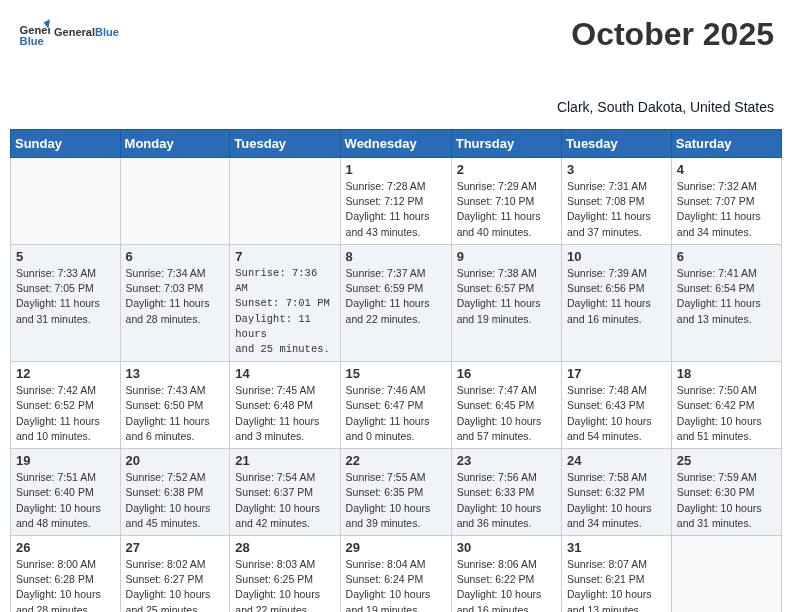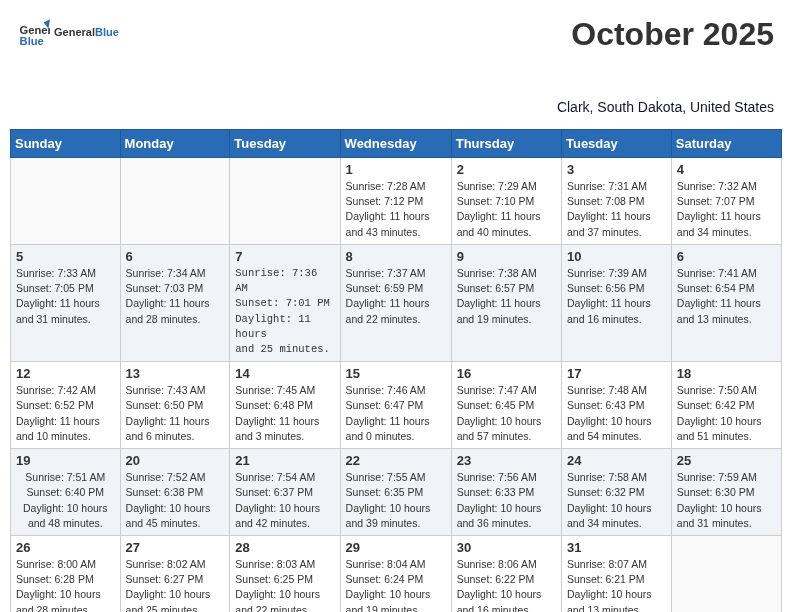--- a/index.html
+++ b/index.html
@@ -245,21 +245,21 @@
           <span class="day-num">18</span>
           <div class="day-detail" style="white-space: pre-line;">Sunrise: 7:50 AM
 Sunset: 6:42 PM
 Daylight: 10 hours
 and 51 minutes.</div>
         </td>
       </tr>
       <tr class="row-shaded">
         <td>
           <span class="day-num">19</span>
-          <div class="day-detail" style="white-space: pre-line; text-align: center;">Sunrise: 7:51 AM
+          <div class="day-detail" style="white-space: pre-line;">Sunrise: 7:51 AM
 Sunset: 6:40 PM
 Daylight: 10 hours
 and 48 minutes.</div>
         </td>
         <td>
           <span class="day-num">20</span>
           <div class="day-detail" style="white-space: pre-line;">Sunrise: 7:52 AM
 Sunset: 6:38 PM
 Daylight: 10 hours
 and 45 minutes.</div>

